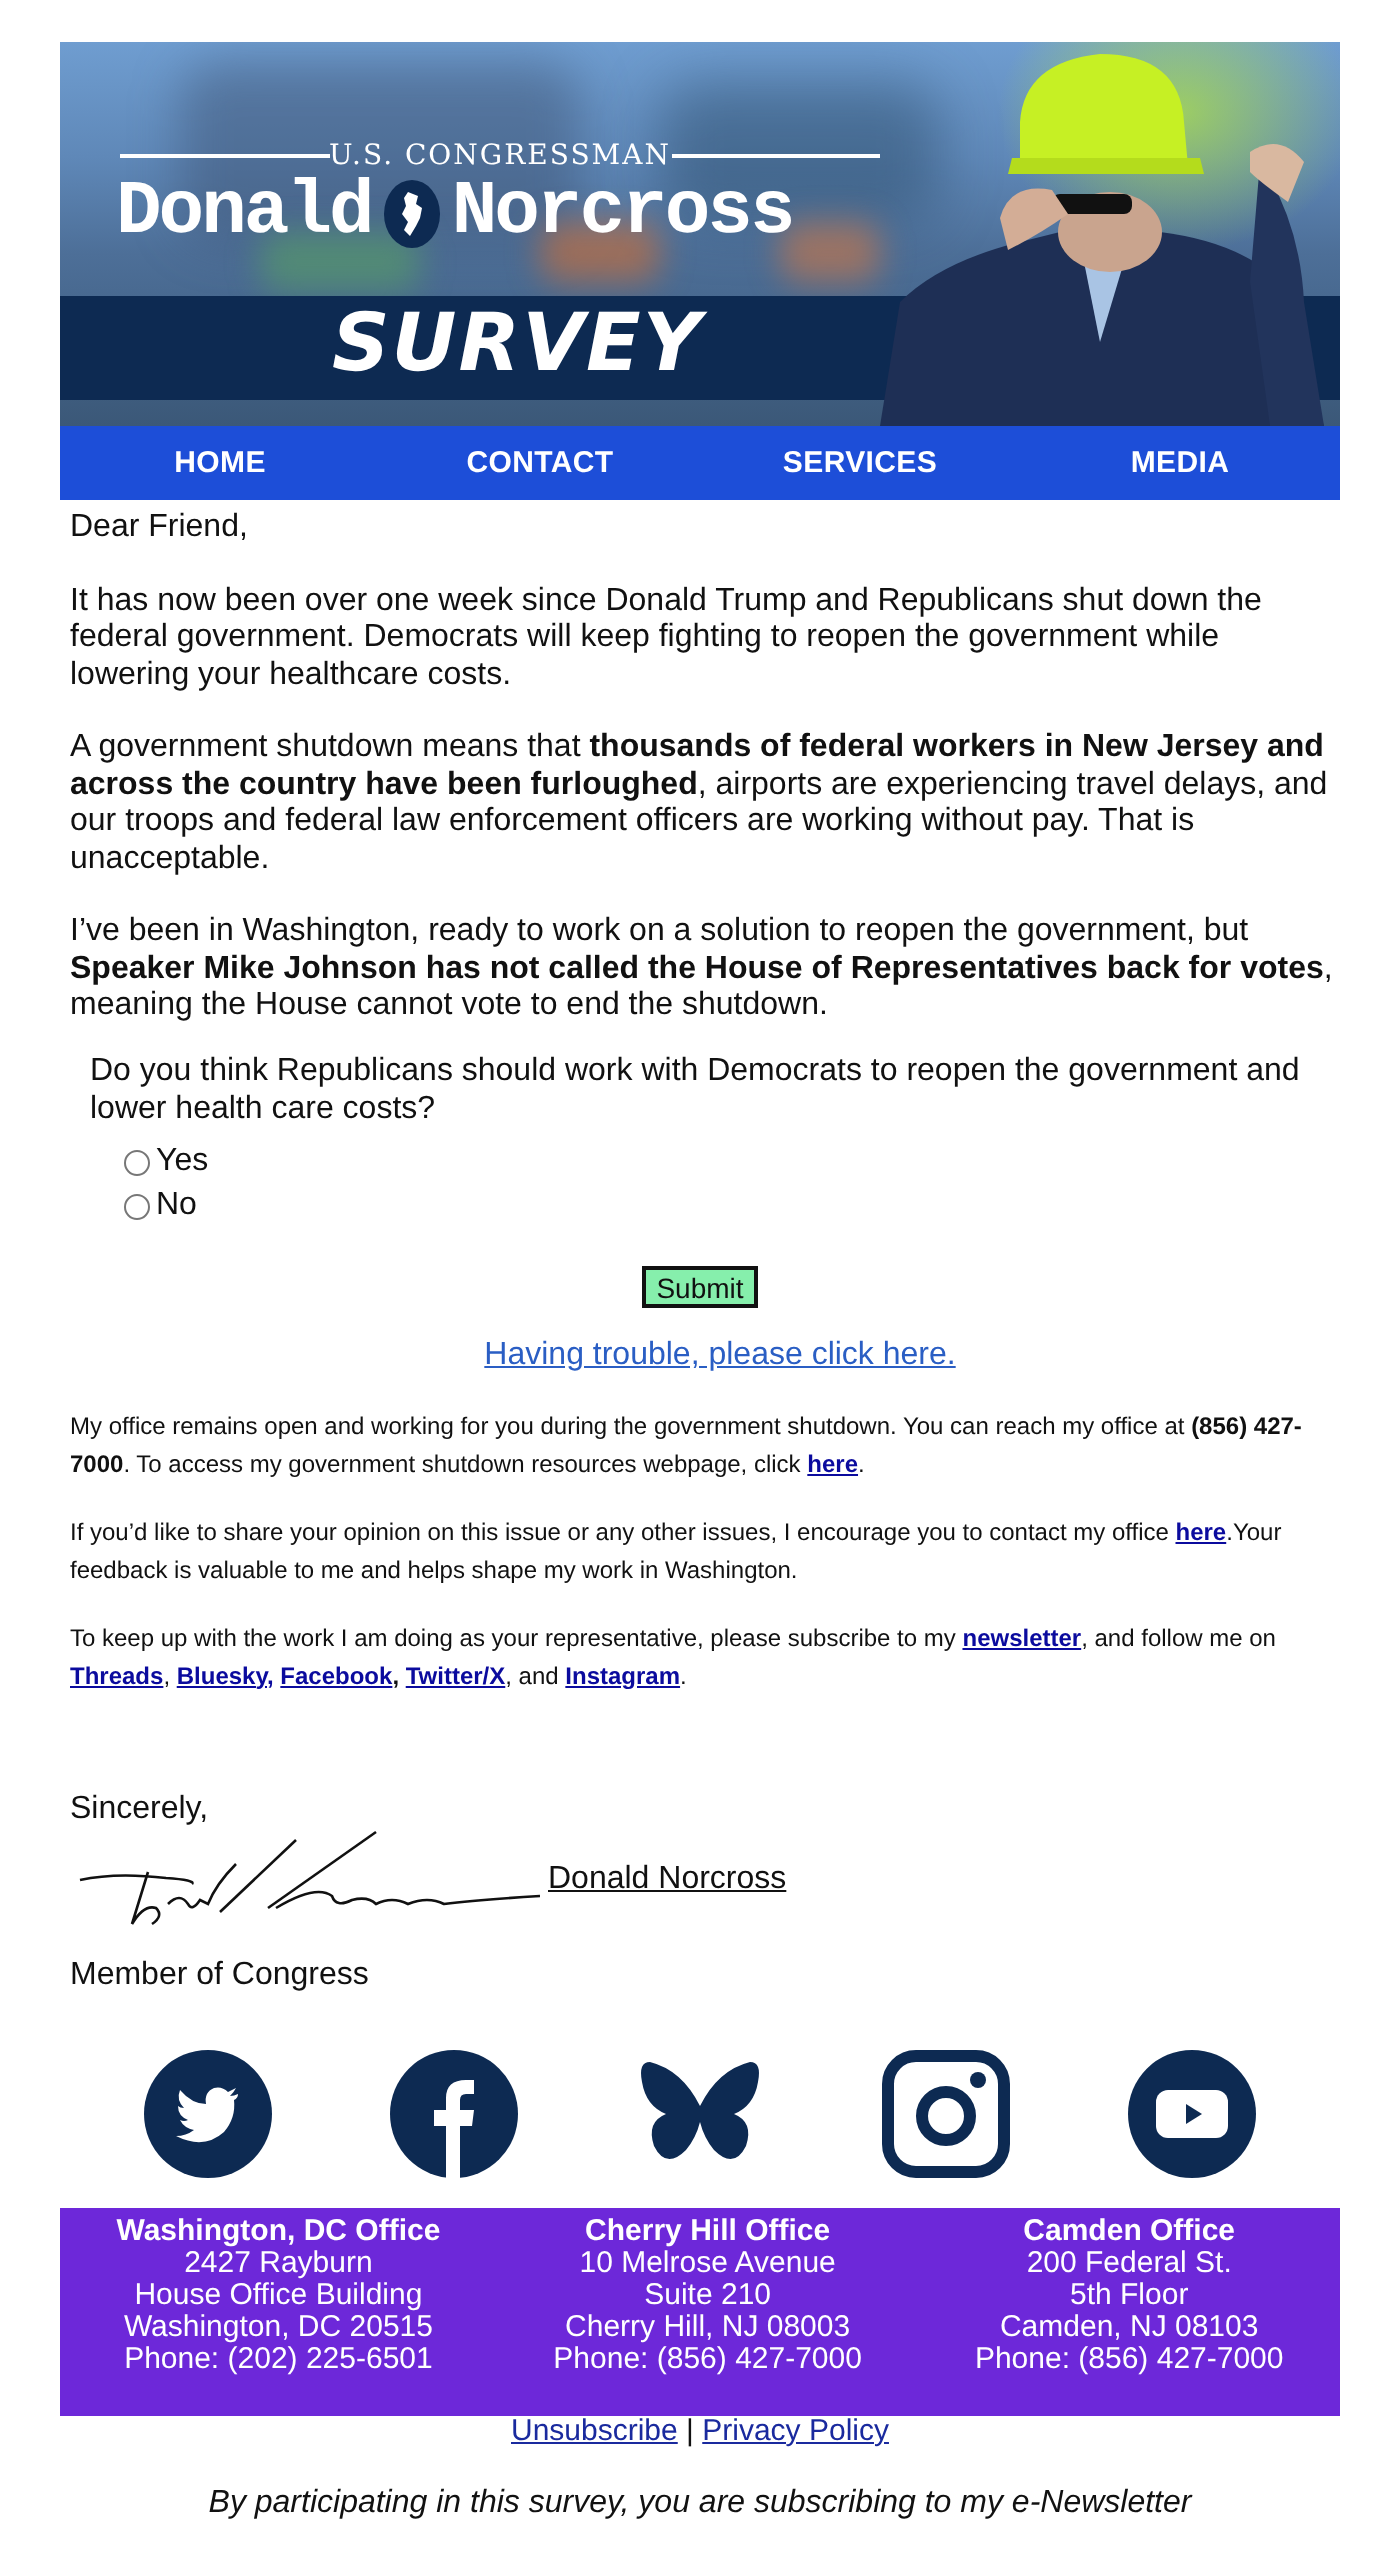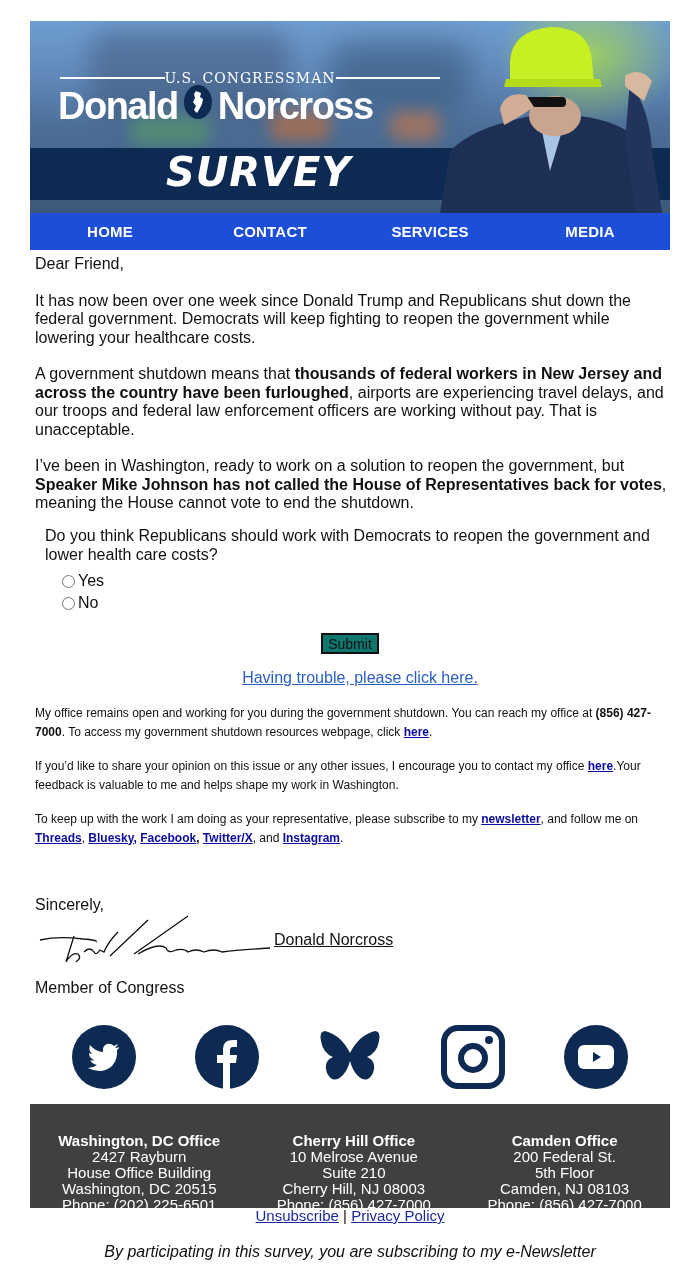--- a/index.html
+++ b/index.html
@@ -10,49 +10,49 @@
   .banner { position: absolute; left: 30px; top: 21px; width: 640px; height: 192px; overflow: hidden;
     background: linear-gradient(180deg, #6f9dd0 0%, #5f88b8 30%, #4d6f98 55%, #3b5878 100%); }
   .banner .blur1 { position: absolute; left: 60px; top: 10px; width: 200px; height: 90px; background: rgba(60,80,110,0.45); filter: blur(12px); border-radius: 20px; }
   .banner .blur2 { position: absolute; left: 300px; top: 20px; width: 140px; height: 70px; background: rgba(40,70,100,0.45); filter: blur(14px); border-radius: 20px; }
   .banner .blur3 { position: absolute; left: 240px; top: 90px; width: 60px; height: 30px; background: rgba(210,110,50,0.6); filter: blur(8px); border-radius: 10px; }
   .banner .blur4 { position: absolute; left: 100px; top: 95px; width: 80px; height: 30px; background: rgba(90,170,90,0.5); filter: blur(8px); border-radius: 10px; }
   .banner .blur5 { position: absolute; left: 360px; top: 90px; width: 50px; height: 30px; background: rgba(220,120,60,0.55); filter: blur(8px); border-radius: 10px; }
   .banner .survey-band { position: absolute; left: 0; top: 127px; width: 640px; height: 52px; background: #0d2a52; }
   .banner .subtitle { position: absolute; left: 30px; top: 49px; width: 380px; display: flex; align-items: center; gap: 0; color: #fff; font-family: "DejaVu Serif", serif; font-size: 14px; letter-spacing: 1px; white-space: nowrap; }
   .banner .subtitle .rule { flex: 1; height: 2px; background: #fff; }
-  .banner .name { position: absolute; left: 28px; top: 64px; color: #fff; font-family: Liberation Sans, sans-serif; font-weight: bold; font-size: 38px; letter-spacing: -1.5px; display: flex; align-items: flex-start; gap: 6px; white-space: nowrap; }
+  .banner .name { position: absolute; left: 28px; top: 64px; color: #fff; font-family: Liberation Mono, monospace; font-weight: bold; font-size: 38px; letter-spacing: -1.5px; display: flex; align-items: center; gap: 6px; white-space: nowrap; }
   .banner .nj-badge { width: 28px; height: 34px; border-radius: 50%; background: #0d2a52; display: inline-flex; align-items: center; justify-content: center; }
   .banner .survey { position: absolute; left: 136px; top: 128px; color: #fff; font-family: "DejaVu Sans", sans-serif; font-style: italic; font-weight: bold; font-size: 40px; letter-spacing: 1px; }
   .banner .photo { position: absolute; right: 0; top: 0; width: 240px; height: 192px; }
 
   .nav { position: absolute; left: 30px; top: 213px; width: 640px; height: 37px; background: #1d4ed8; display: flex; align-items: center; }
   .nav a { flex: 1; text-align: center; color: #fff; font-weight: bold; font-size: 15px; text-decoration: none; letter-spacing: 0.2px; }
 
   .content { position: absolute; left: 35px; top: 255px; width: 635px; font-size: 16px; line-height: 18.5px; }
   .content p { margin-bottom: 18px; }
   .poll { position: absolute; left: 45px; top: 527px; width: 620px; font-size: 16px; line-height: 18.5px; }
   .radio-row { position: absolute; left: 62px; display: flex; align-items: center; font-size: 16px; }
   .radio { width: 13px; height: 13px; border: 1px solid #777; border-radius: 50%; background: #fff; margin-right: 3px; display: inline-block; }
-  .submit { position: absolute; left: 321px; top: 633px; width: 58px; height: 21px; border: 2px solid #111; background: #0f766e; font-size: 14px; font-family: "Liberation Sans", sans-serif; color: #111; }
+  .submit { position: absolute; left: 321px; top: 633px; width: 58px; height: 21px; border: 2px solid #111; background: #86efac; font-size: 14px; font-family: "Liberation Sans", sans-serif; color: #111; }
   .trouble { position: absolute; left: 0; top: 669px; width: 700px; text-align: center; font-size: 16px; padding-left: 20px; }
   .trouble a { color: #2a5ec4; }
 
   .content2 { position: absolute; left: 35px; top: 704px; width: 635px; font-size: 12px; line-height: 18.5px; }
   .content2 p { margin-bottom: 16px; }
   .content2 a { font-weight: bold; }
 
   .sincerely { position: absolute; left: 35px; top: 896px; font-size: 16px; }
   .signature { position: absolute; left: 38px; top: 912px; width: 235px; height: 58px; }
   .signer { position: absolute; left: 274px; top: 931px; font-size: 16px; text-decoration: underline; }
   .title-line { position: absolute; left: 35px; top: 979px; font-size: 16px; }
 
   .social { position: absolute; top: 1024px; width: 66px; height: 66px; display: flex; align-items: center; justify-content: center; }
 
-  .offices { position: absolute; left: 30px; top: 1104px; width: 640px; height: 104px; background: #404040; color: #fff; display: flex; justify-content: space-around; padding-top: 29px; }
+  .offices { position: absolute; left: 30px; top: 1104px; width: 640px; height: 104px; background: #6d28d9; color: #fff; display: flex; justify-content: space-around; padding-top: 4px; }
   .office { text-align: center; font-size: 15px; line-height: 16px; }
   .office .o-title { font-weight: bold; }
 
   .legal { position: absolute; left: 0; top: 1207px; width: 700px; text-align: center; font-size: 15px; }
   .legal a { color: #1a2a9e; }
   .disclaimer { position: absolute; left: 0; top: 1243px; width: 700px; text-align: center; font-style: italic; font-size: 16px; }
 </style>
 </head>
 <body>
 

